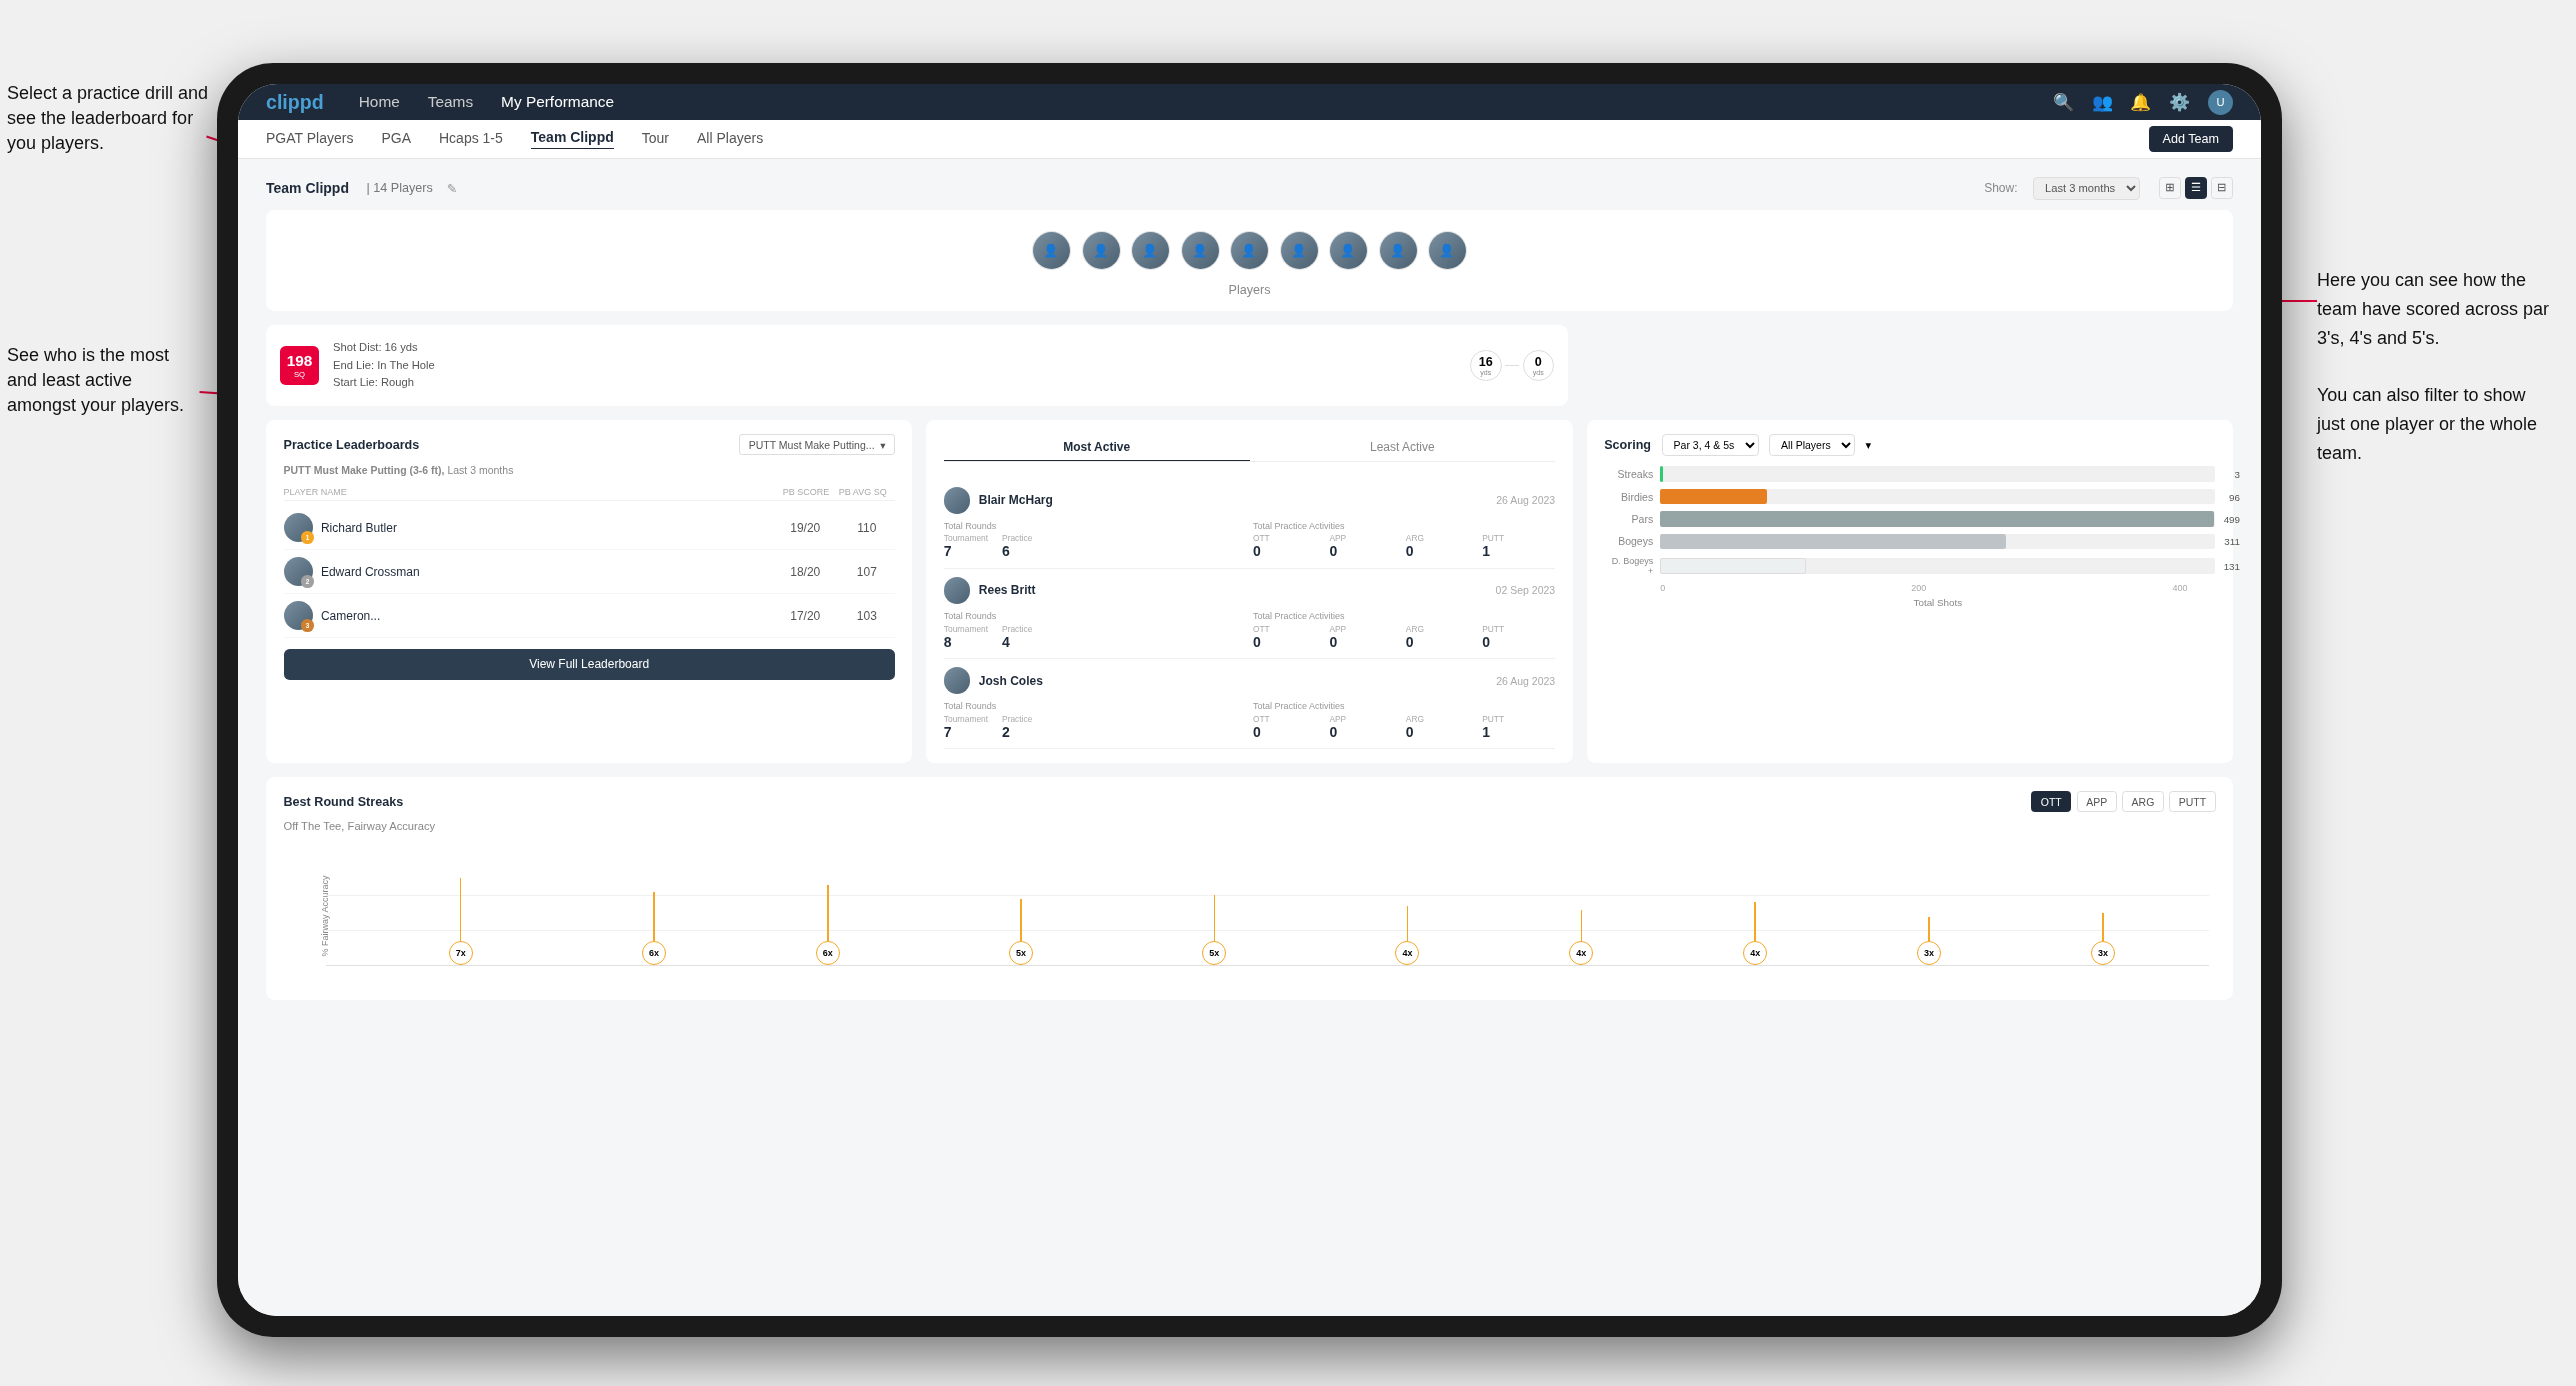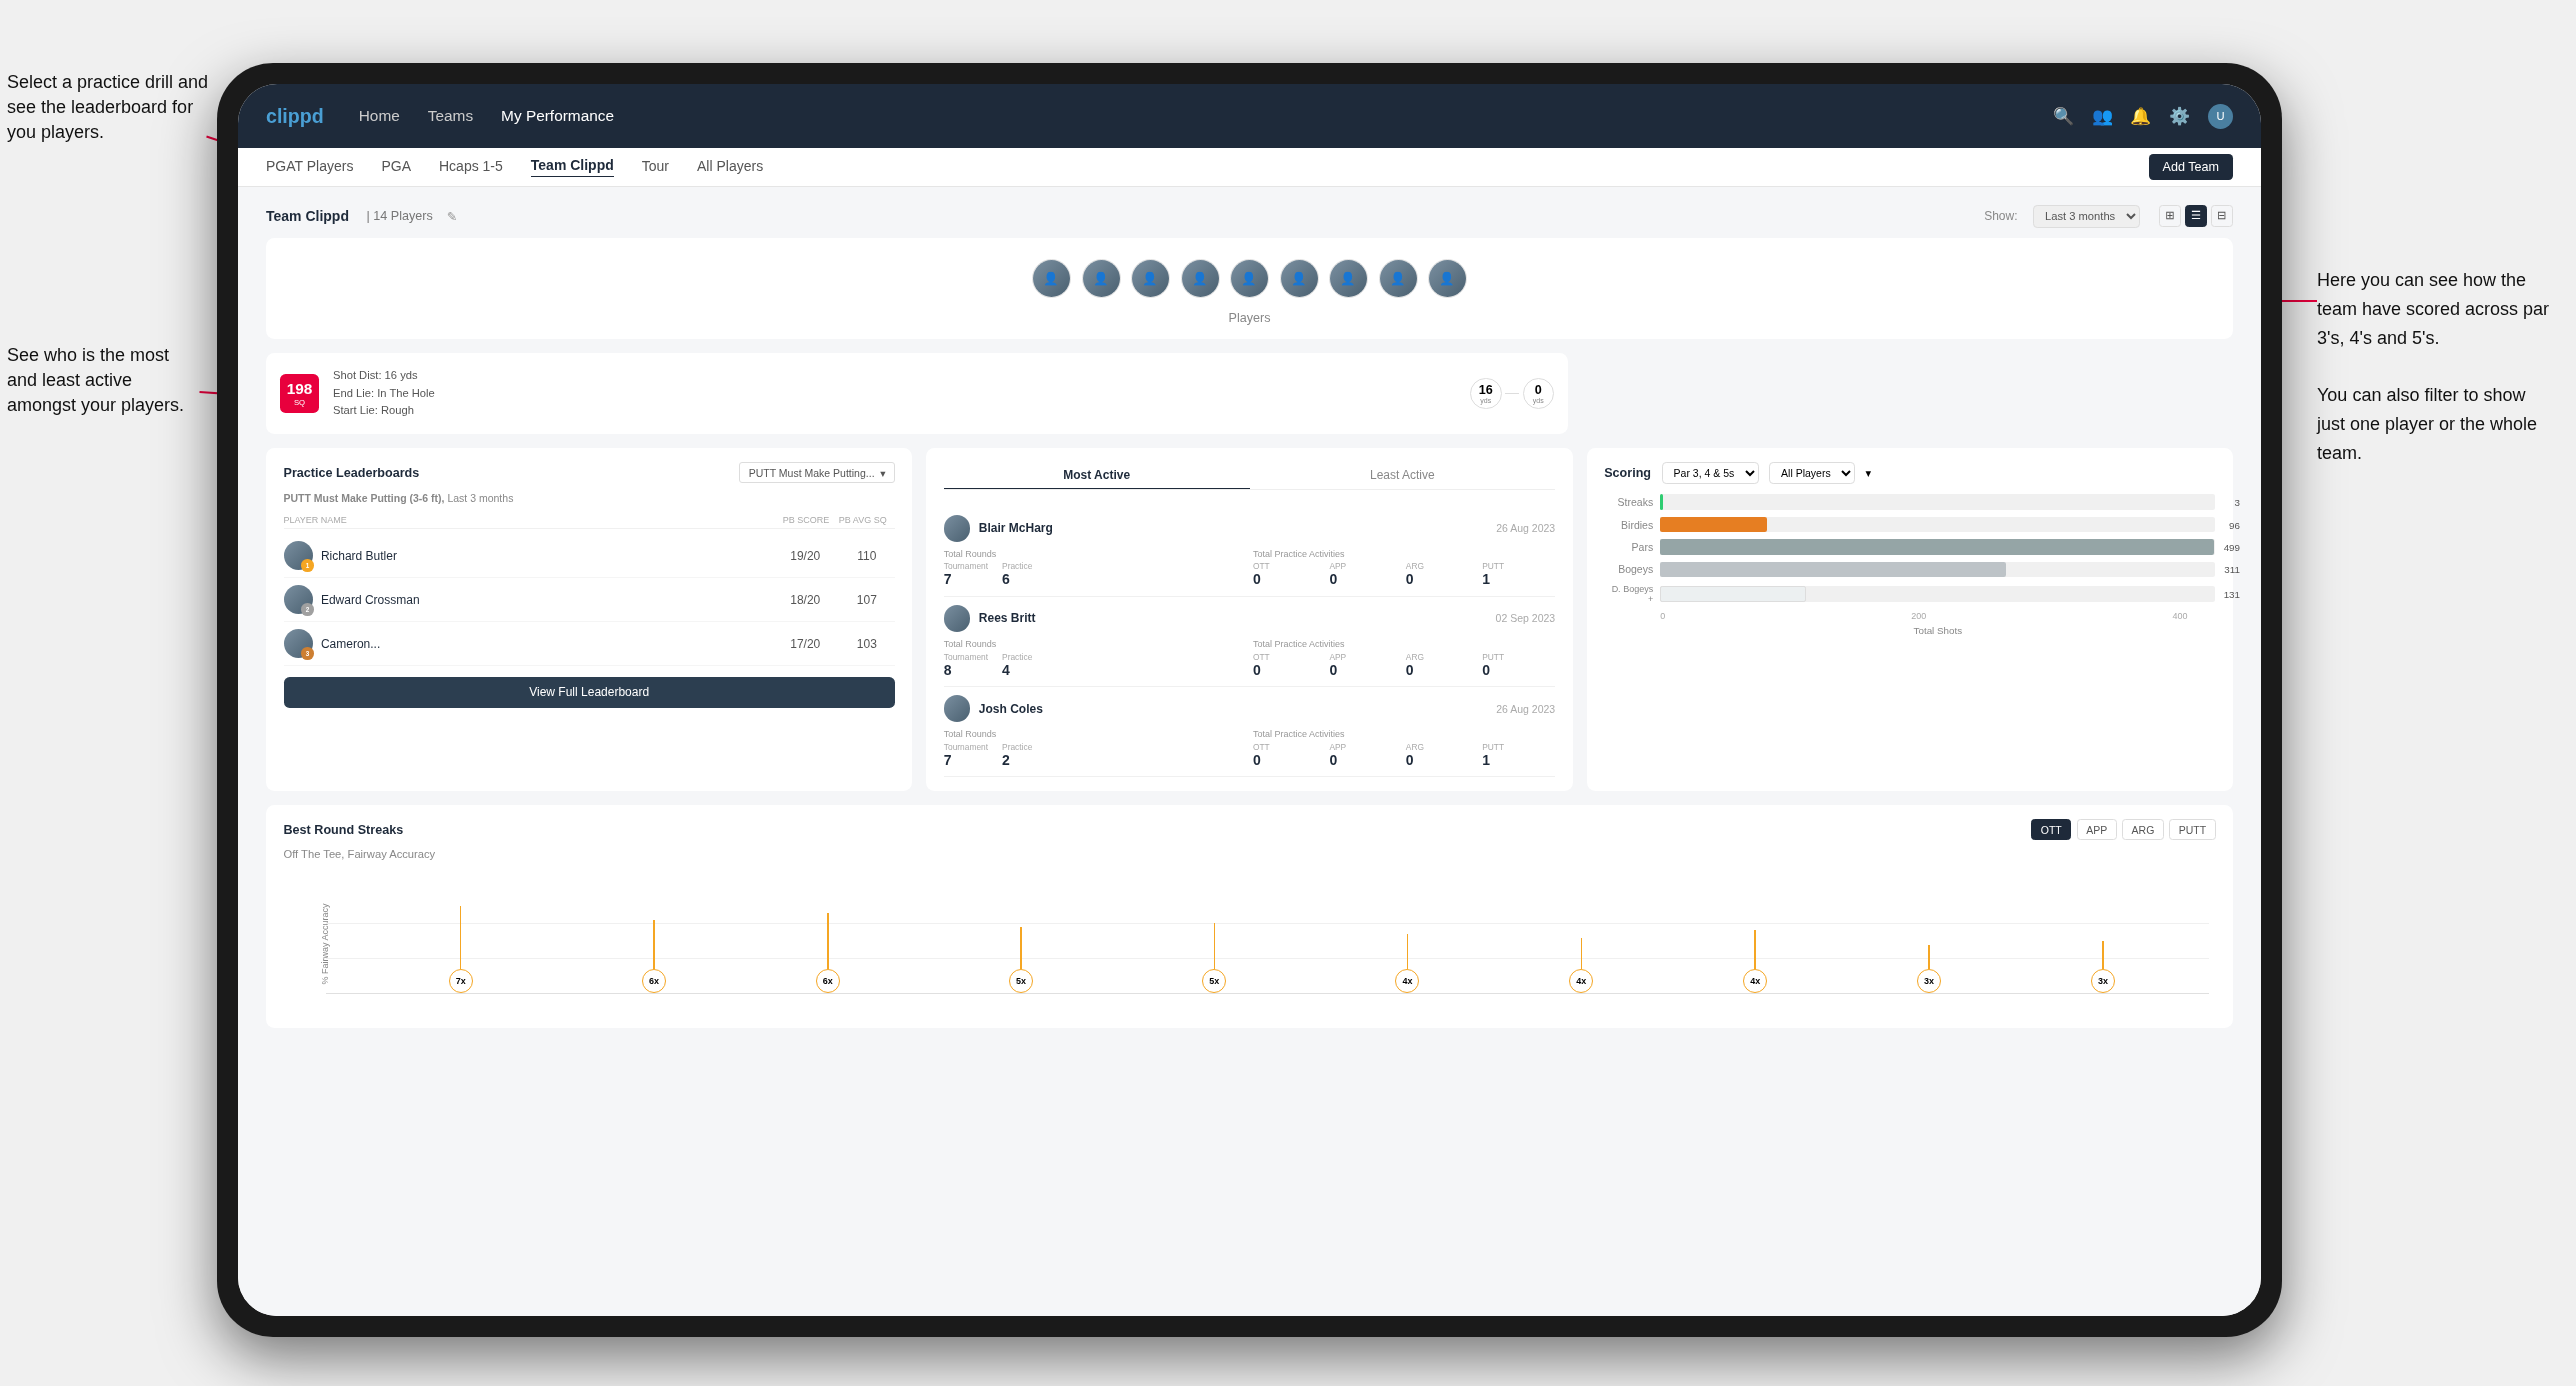--- a/index.html
+++ b/index.html
@@ -39,21 +39,21 @@
       background: #fff;
       border-radius: 39px;
       overflow: hidden;
       display: flex;
       flex-direction: column;
     }
 
     
     .navbar {
       background: #1e2a3a;
-      height: 64px;
+      height: 36px;
       display: flex;
       align-items: center;
       padding: 0 28px;
       flex-shrink: 0;
     }
     .nav-logo {
       color: #4a9fd4;
       font-size: 19.6px;
       font-weight: 700;
       margin-right: 35px;
@@ -591,21 +591,21 @@
       top: 0;
       left: 0;
       width: 100%;
       height: 100%;
       pointer-events: none;
     }
   </style>
 </head>
 <body>
 
-<div class="annotation" style="position:absolute; left:7px; top:70px; font-size:18px; line-height:1.4; max-width:203px;">
+<div class="annotation" style="position:absolute; left:7px; top:81px; font-size:18px; line-height:1.4; max-width:203px;">
   Select a practice drill and see the leaderboard for you players.
 </div>
 
 <div class="annotation" style="position:absolute; left:7px; top:343px; font-size:18px; line-height:1.4; max-width:196px;">
   See who is the most and least active amongst your players.
 </div>
 
 <div class="annotation" style="position:absolute; right:21px; top:266px; font-size:18px; line-height:1.6; max-width:238px; text-align:left;">
   Here you can see how the team have scored across par 3's, 4's and 5's.<br><br>
   You can also filter to show just one player or the whole team.

